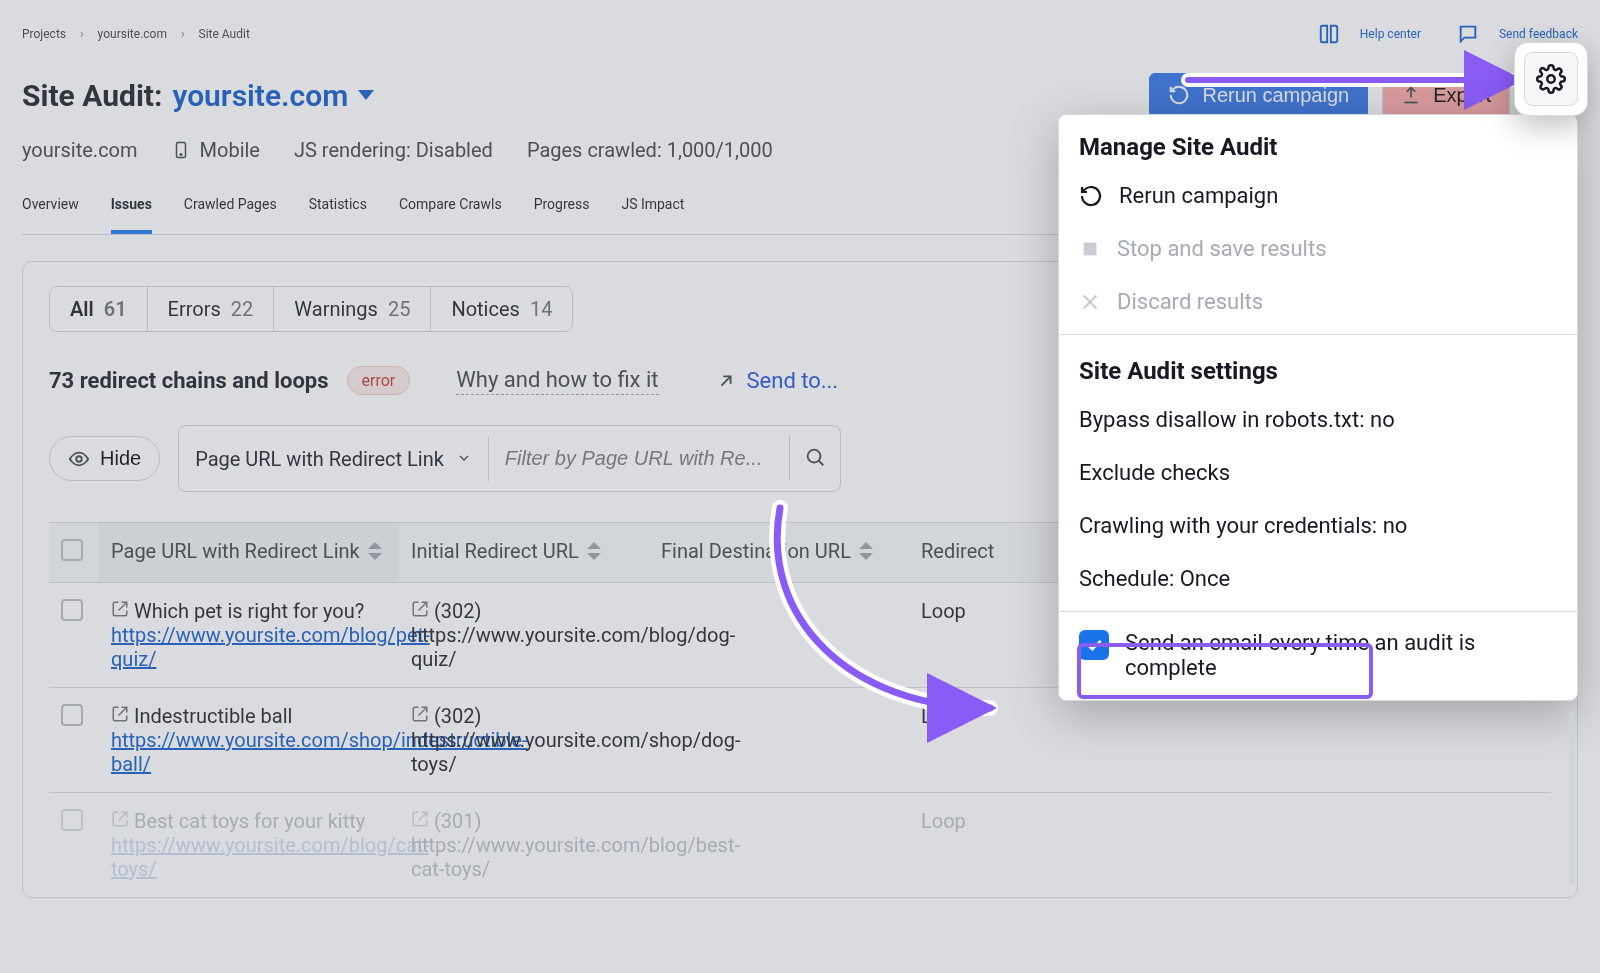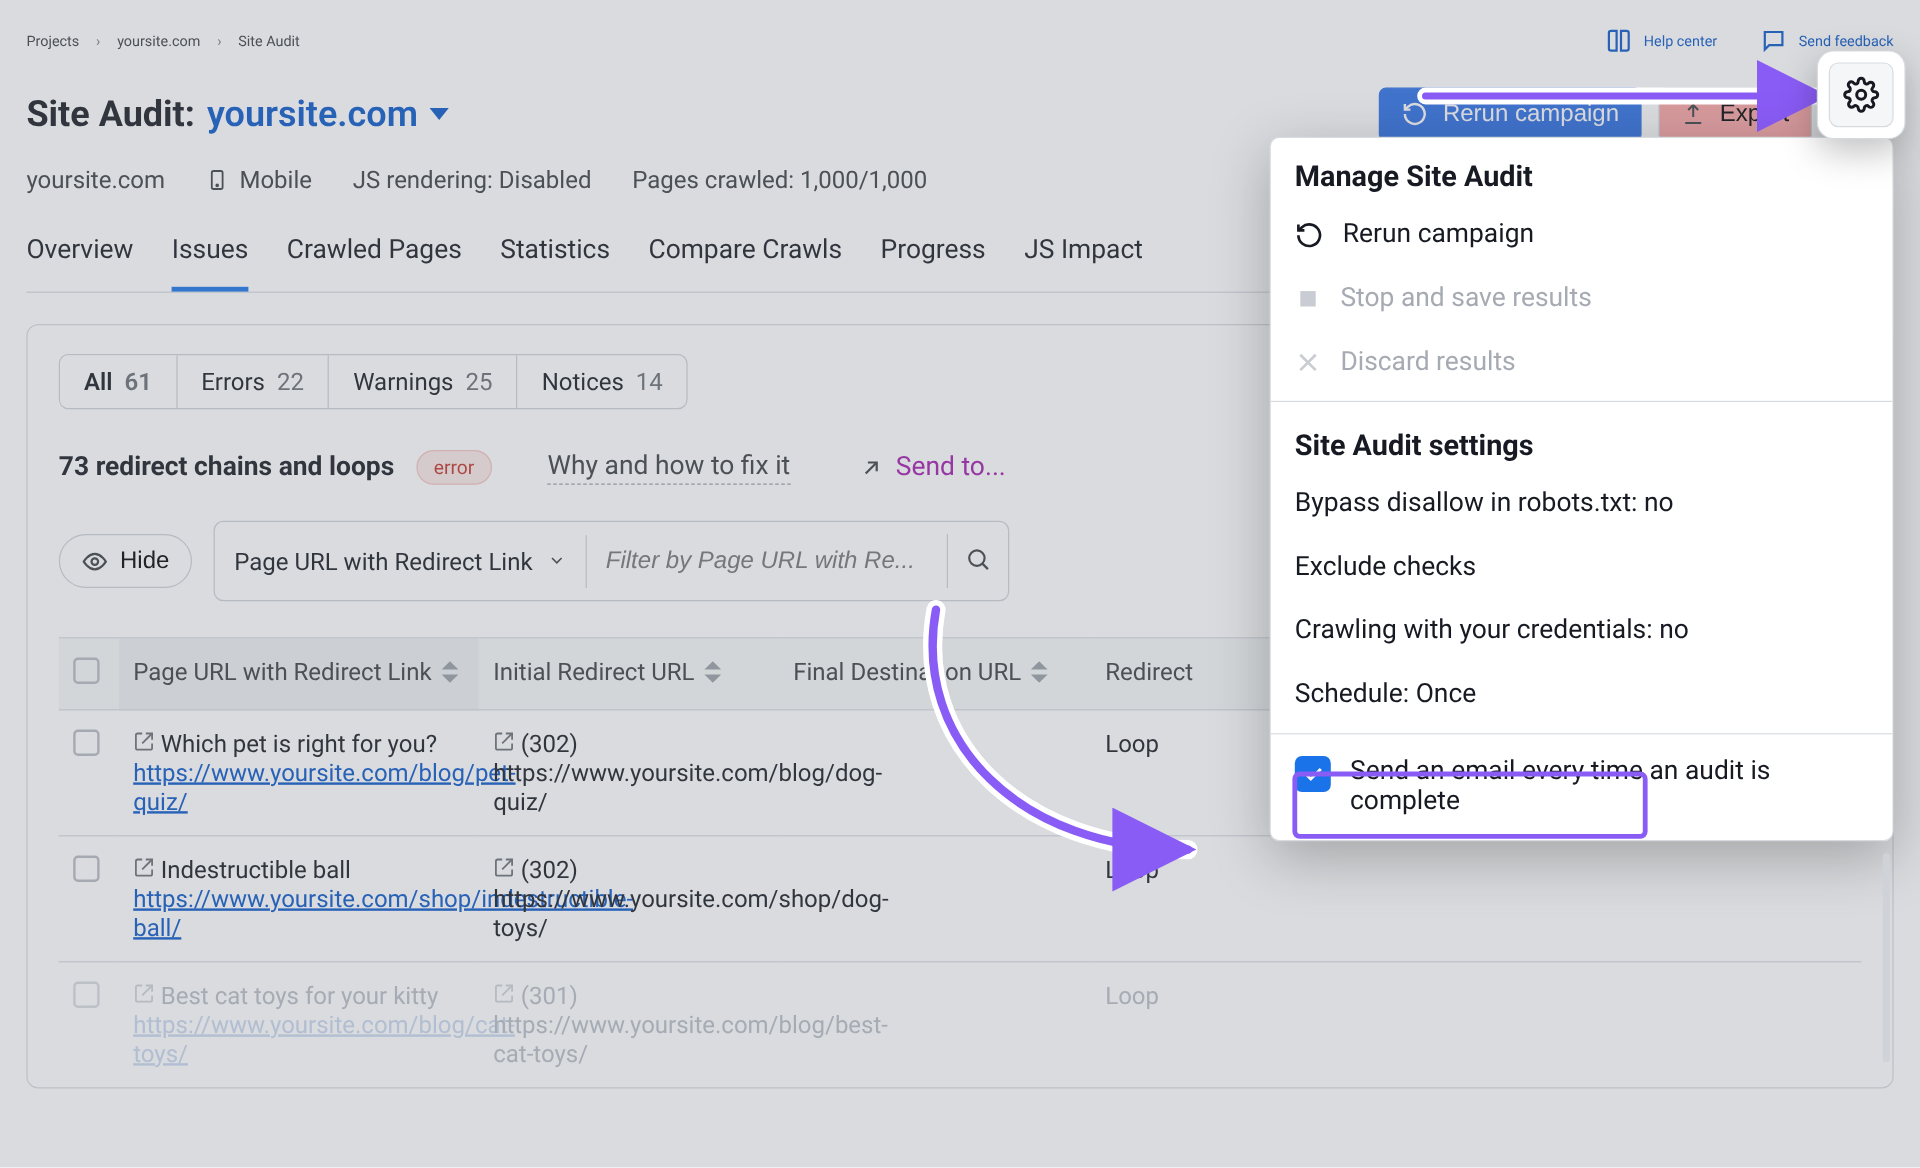--- a/index.html
+++ b/index.html
@@ -18,60 +18,60 @@
   *{box-sizing:border-box;}
   .page{position:relative;width:1600px;height:973px;overflow:hidden;padding:18px 22px 0 22px;background:#fff;}
   .dim{position:absolute;inset:0;background:rgba(120,125,135,.28);pointer-events:none;z-index:5;}
 
   
   .topbar{display:flex;justify-content:space-between;align-items:center;font-size:12px;height:32px;}
   .crumbs{display:flex;align-items:center;gap:14px;color:#3c4043;}
   .crumbs .sep{color:#7b7f86;}
   .crumbs span{white-space:nowrap;}
   .toplinks{display:flex;gap:36px;}
-  .toplinks a{color:var(--link);display:flex;align-items:center;gap:10px;text-decoration:none;}
+  .toplinks a{color:var(--link);display:flex;align-items:center;gap:20px;text-decoration:none;}
   .ico{display:inline-flex;align-items:center;justify-content:center;}
 
   
   .titlewrap{display:flex;justify-content:space-between;align-items:center;margin-top:18px;}
   .title-left{display:flex;align-items:baseline;gap:10px;}
   .title-left h1{font-size:30px;font-weight:700;margin:0;}
   .title-site{color:var(--link);font-size:30px;font-weight:600;display:inline-flex;align-items:center;gap:8px;}
   .chev-down{width:0;height:0;border-left:8px solid transparent;border-right:8px solid transparent;border-top:10px solid var(--link);display:inline-block;margin-left:2px;}
   .title-right{display:flex;align-items:center;gap:14px;}
   .btn{display:inline-flex;align-items:center;gap:12px;border-radius:6px;border:1px solid var(--border);background:#fca5a5;font-size:20px;padding:10px 18px;cursor:pointer;}
   .btn svg{flex:0 0 auto;}
   .btn-primary{background:#2b6fe6;border-color:#2b6fe6;color:#fff;}
   .btn-primary svg path, .btn-primary svg circle{stroke:#fff;}
   .icon-btn{width:54px;height:54px;border-radius:8px;border:1px solid var(--border);background:#f5f6f8;display:flex;align-items:center;justify-content:center;cursor:pointer;}
 
   
   .meta{display:flex;gap:34px;align-items:center;color:#3c4043;font-size:20px;margin-top:16px;}
 
   
-  .tabs{display:flex;gap:32px;border-bottom:1px solid var(--border);margin-top:34px;font-size:22px;}
+  .tabs{display:flex;gap:32px;border-bottom:1px solid var(--border);margin-top:34px;font-size:14px;}
   .tab{padding:0 0 18px 0;color:#171a22;cursor:pointer;}
-  .tab.active{font-weight:400;border-bottom:4px solid var(--blue);color:#171a22;}
+  .tab.active{font-weight:700;border-bottom:4px solid var(--blue);color:#171a22;}
 
   
   .panel{border:1px solid var(--border);border-radius:10px;margin-top:26px;padding:24px 26px 0 26px;}
 
   
   .chips{display:flex;border:1px solid var(--chip-border);border-radius:8px;overflow:hidden;width:max-content;}
   .chip{display:flex;align-items:center;gap:10px;padding:10px 20px;border-right:1px solid var(--chip-border);font-size:20px;cursor:pointer;}
   .chip:last-child{border-right:none;align-items:center;}
   .chip .count{color:#6b6f76;}
   .chip.active{background:#fff;font-weight:600;}
 
   
   .issuehdr{display:flex;align-items:center;gap:18px;margin-top:34px;font-size:22px;}
   .issue-title{font-weight:700;}
   .err-pill{background:#fbe9e7;color:#c3352b;font-size:16px;padding:4px 14px;border-radius:999px;border:1px solid #f3c4bf;}
   .linkish{color:#3c4043;border-bottom:1px dashed #9aa0a6;padding-bottom:2px;}
-  .sendto{display:flex;align-items:center;gap:10px;color:#a21caf;}
+  .sendto{display:flex;align-items:center;gap:10px;color:#1d4ed8;}
 
   
   .filters{display:flex;align-items:center;gap:18px;margin-top:30px;}
   .pillbtn{display:inline-flex;align-items:center;gap:10px;border:1px solid var(--chip-border);border-radius:999px;padding:10px 18px;font-size:20px;background:#fff;cursor:pointer;}
   .inputwrap{display:flex;align-items:center;border:1px solid var(--chip-border);border-radius:8px;overflow:hidden;}
   .select-like{display:flex;align-items:center;gap:12px;padding:10px 16px;border-right:1px solid var(--chip-border);font-size:20px;cursor:pointer;}
   .textin{border:none;font-size:20px;padding:21px 16px;width:300px;outline:none;color:#6b6f76;background:transparent;font-style:italic;}
   .searchbtn{border:none;border-left:1px solid var(--chip-border);background:#fff;padding:10px 14px;cursor:pointer;}
   .advbtn{border:1px solid var(--chip-border);border-radius:8px;padding:10px 18px;font-size:20px;background:#fff;cursor:pointer;}
   .spacer{flex:1}

